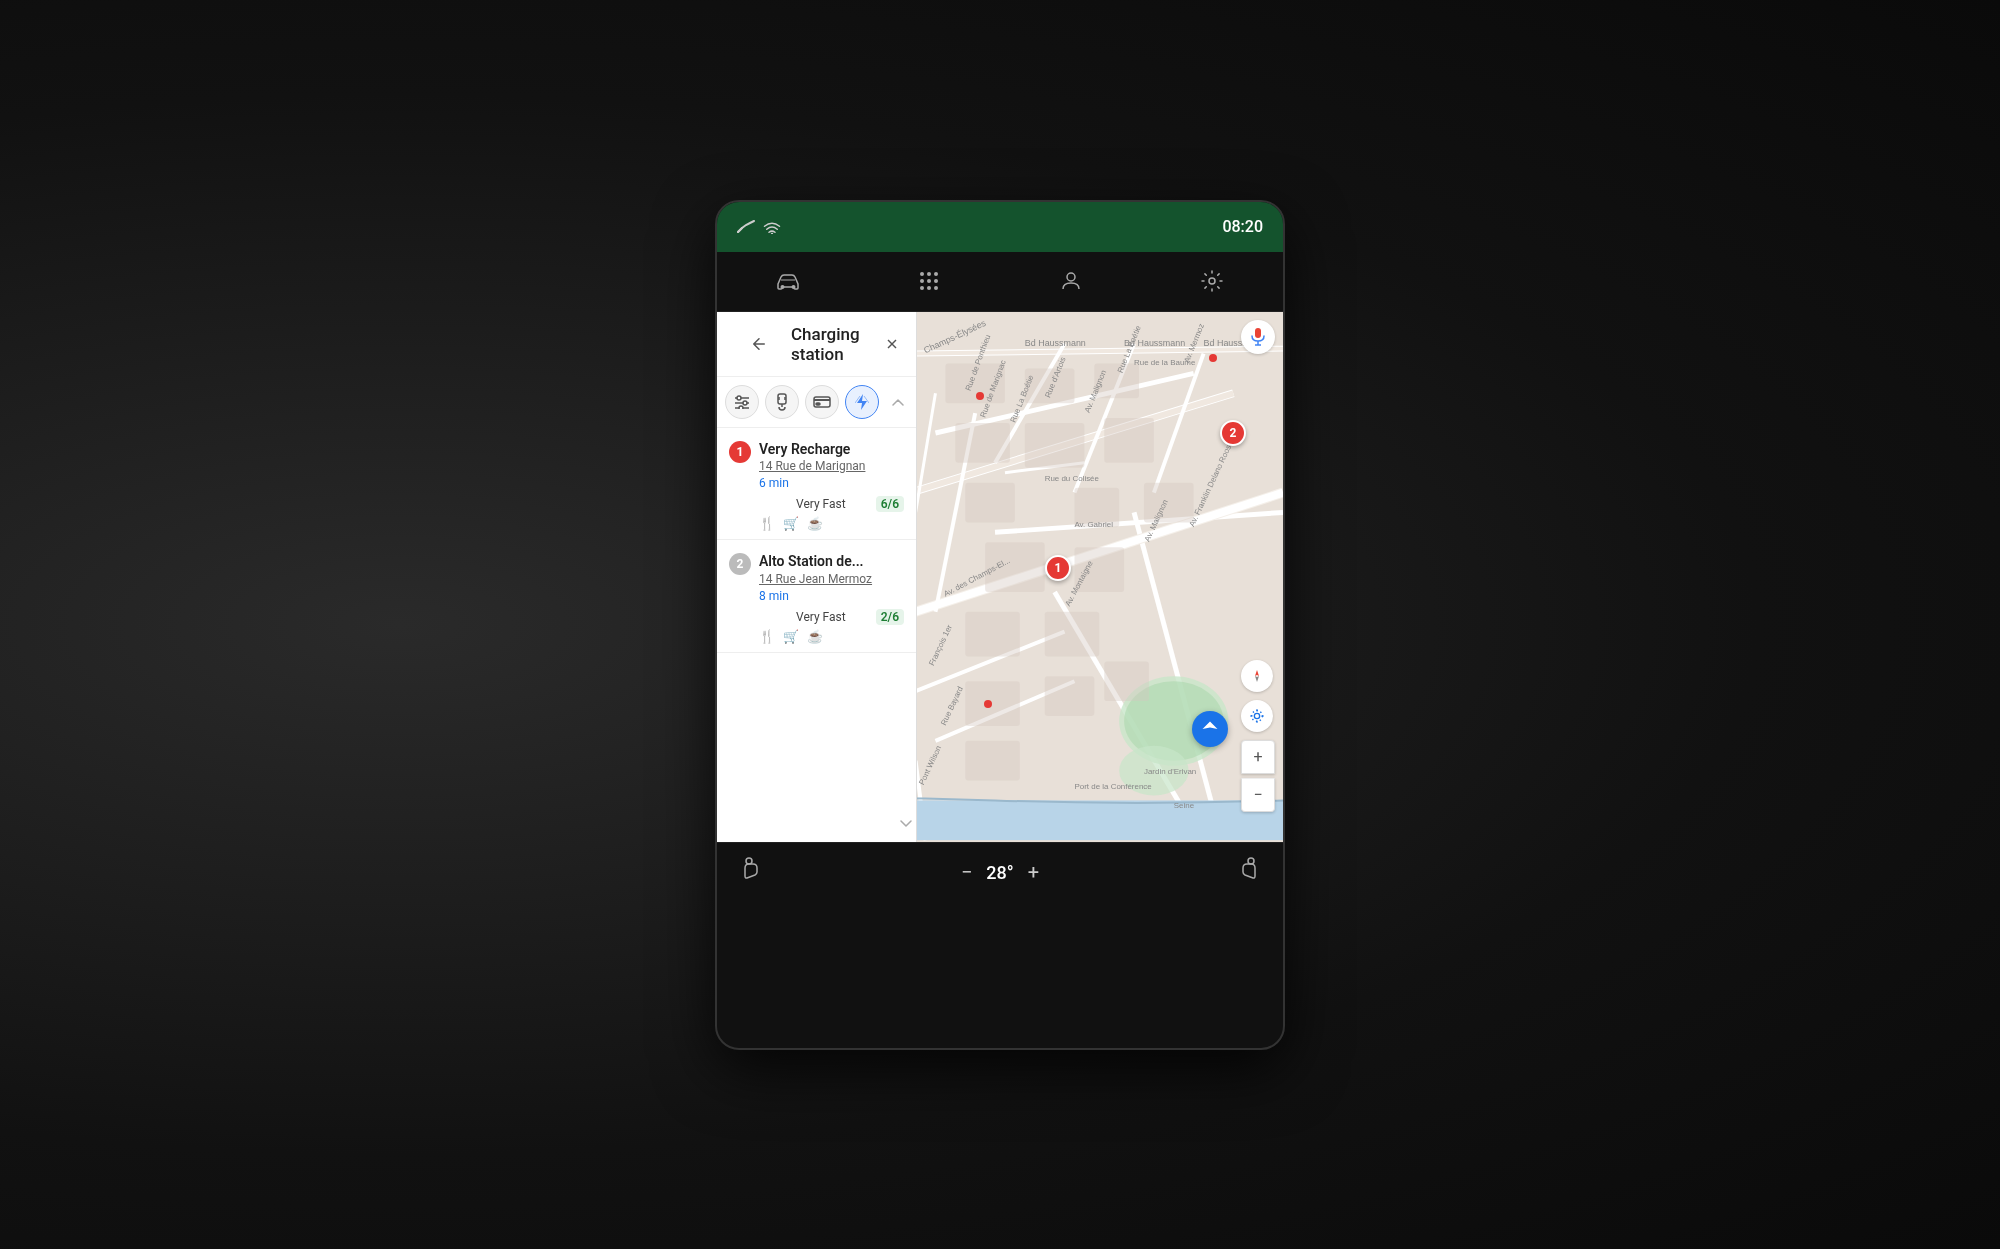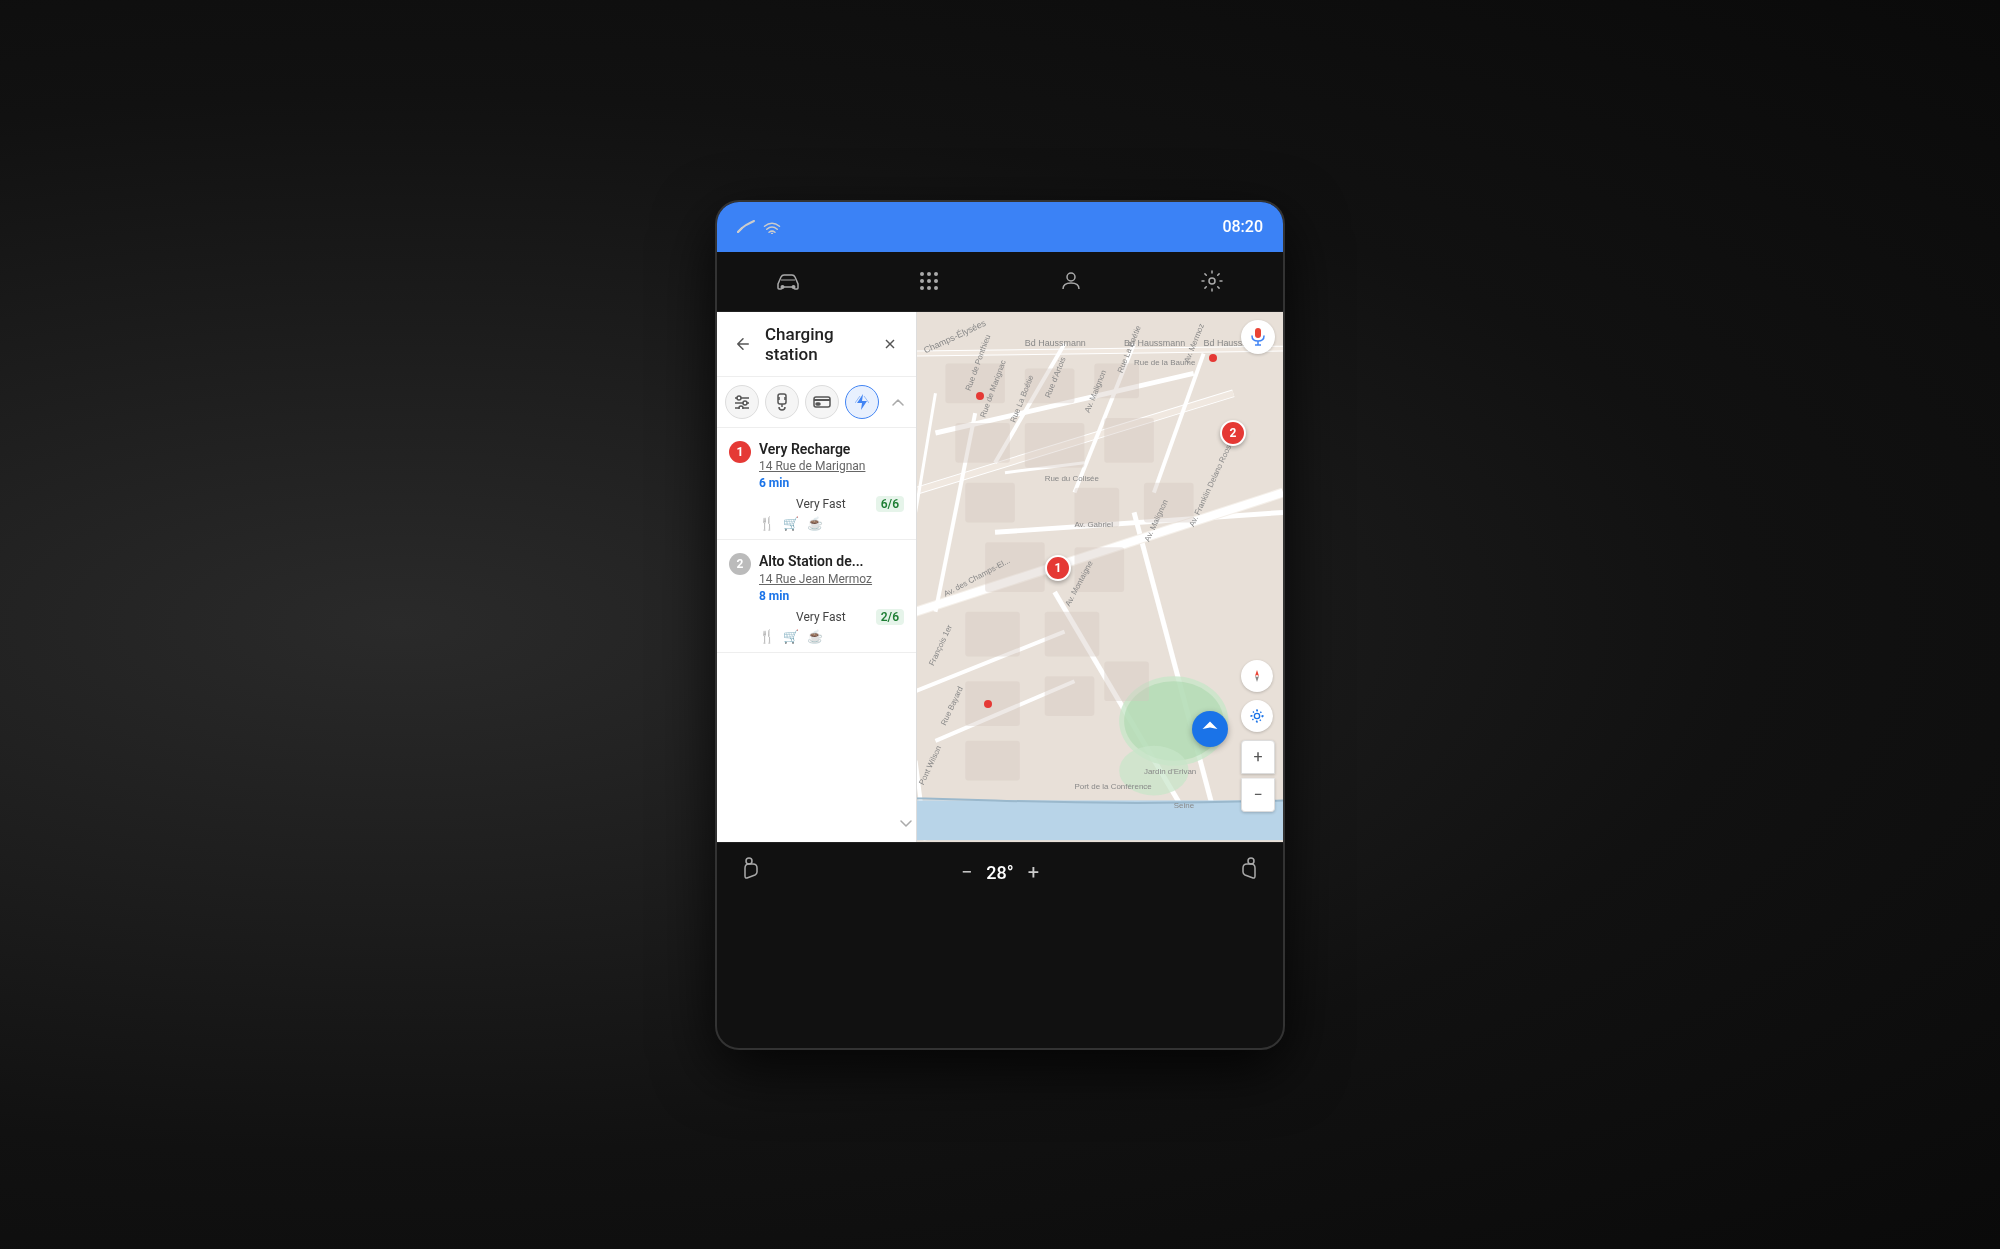--- a/index.html
+++ b/index.html
@@ -29,21 +29,21 @@
       background: #111;
       border-radius: 24px;
       border: 2px solid #333;
       overflow: hidden;
       box-shadow: 0 20px 60px rgba(0,0,0,0.8);
     }
 
     
     .status-bar {
       height: 50px;
-      background: #3b82f6;
+      background: #14532d;
       display: flex;
       align-items: center;
       justify-content: space-between;
       padding: 0 20px;
     }
 
     .status-icons {
       display: flex;
       gap: 8px;
       align-items: center;
@@ -108,23 +108,23 @@
       height: 100%;
       background: #fff;
       border-right: 1px solid #ddd;
       overflow-y: auto;
       z-index: 10;
     }
 
     .search-header {
       display: flex;
       align-items: center;
-      padding: 12px 12px;
+      padding: 12px 28px;
       border-bottom: 1px solid #eee;
-      gap: 8px;
+      gap: 18px;
     }
 
     .search-title {
       font-size: 17px;
       font-weight: 500;
       flex: 1;
       color: #222;
     }
 
     .search-back, .search-close {
@@ -217,21 +217,21 @@
       font-size: 12px;
       color: #666;
       line-height: 1.4;
       margin-bottom: 2px;
       text-decoration: underline;
     }
 
     .station-time {
       font-size: 12px;
       color: #1a73e8;
-      font-weight: 700;
+      font-weight: 400;
     }
 
     .station-speed-row {
       display: flex;
       align-items: center;
       justify-content: space-between;
       margin: 6px 0 4px 30px;
     }
 
     .station-speed {

